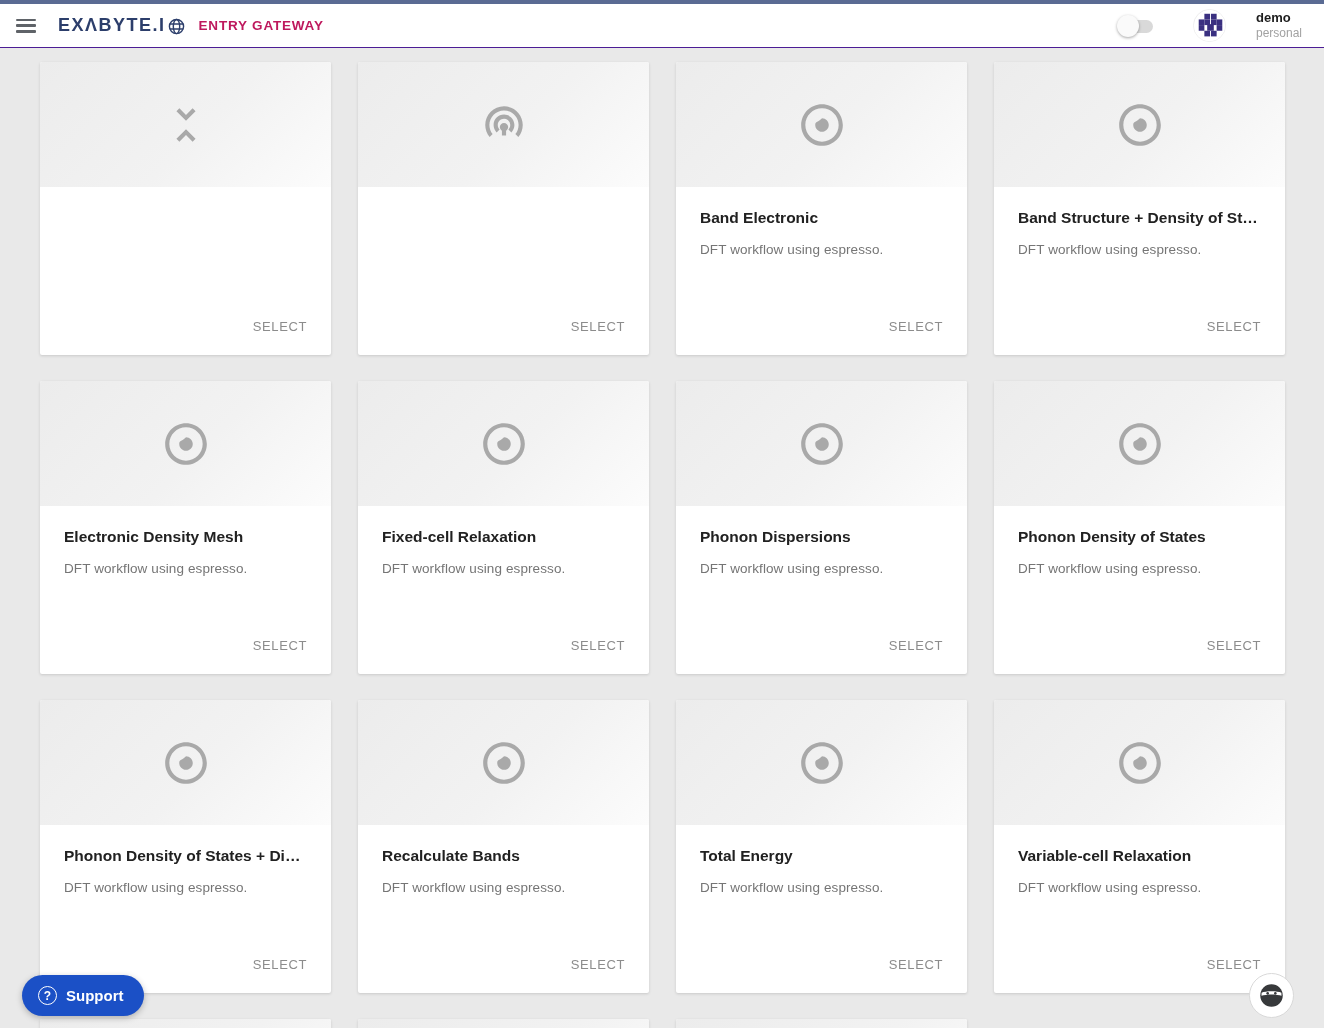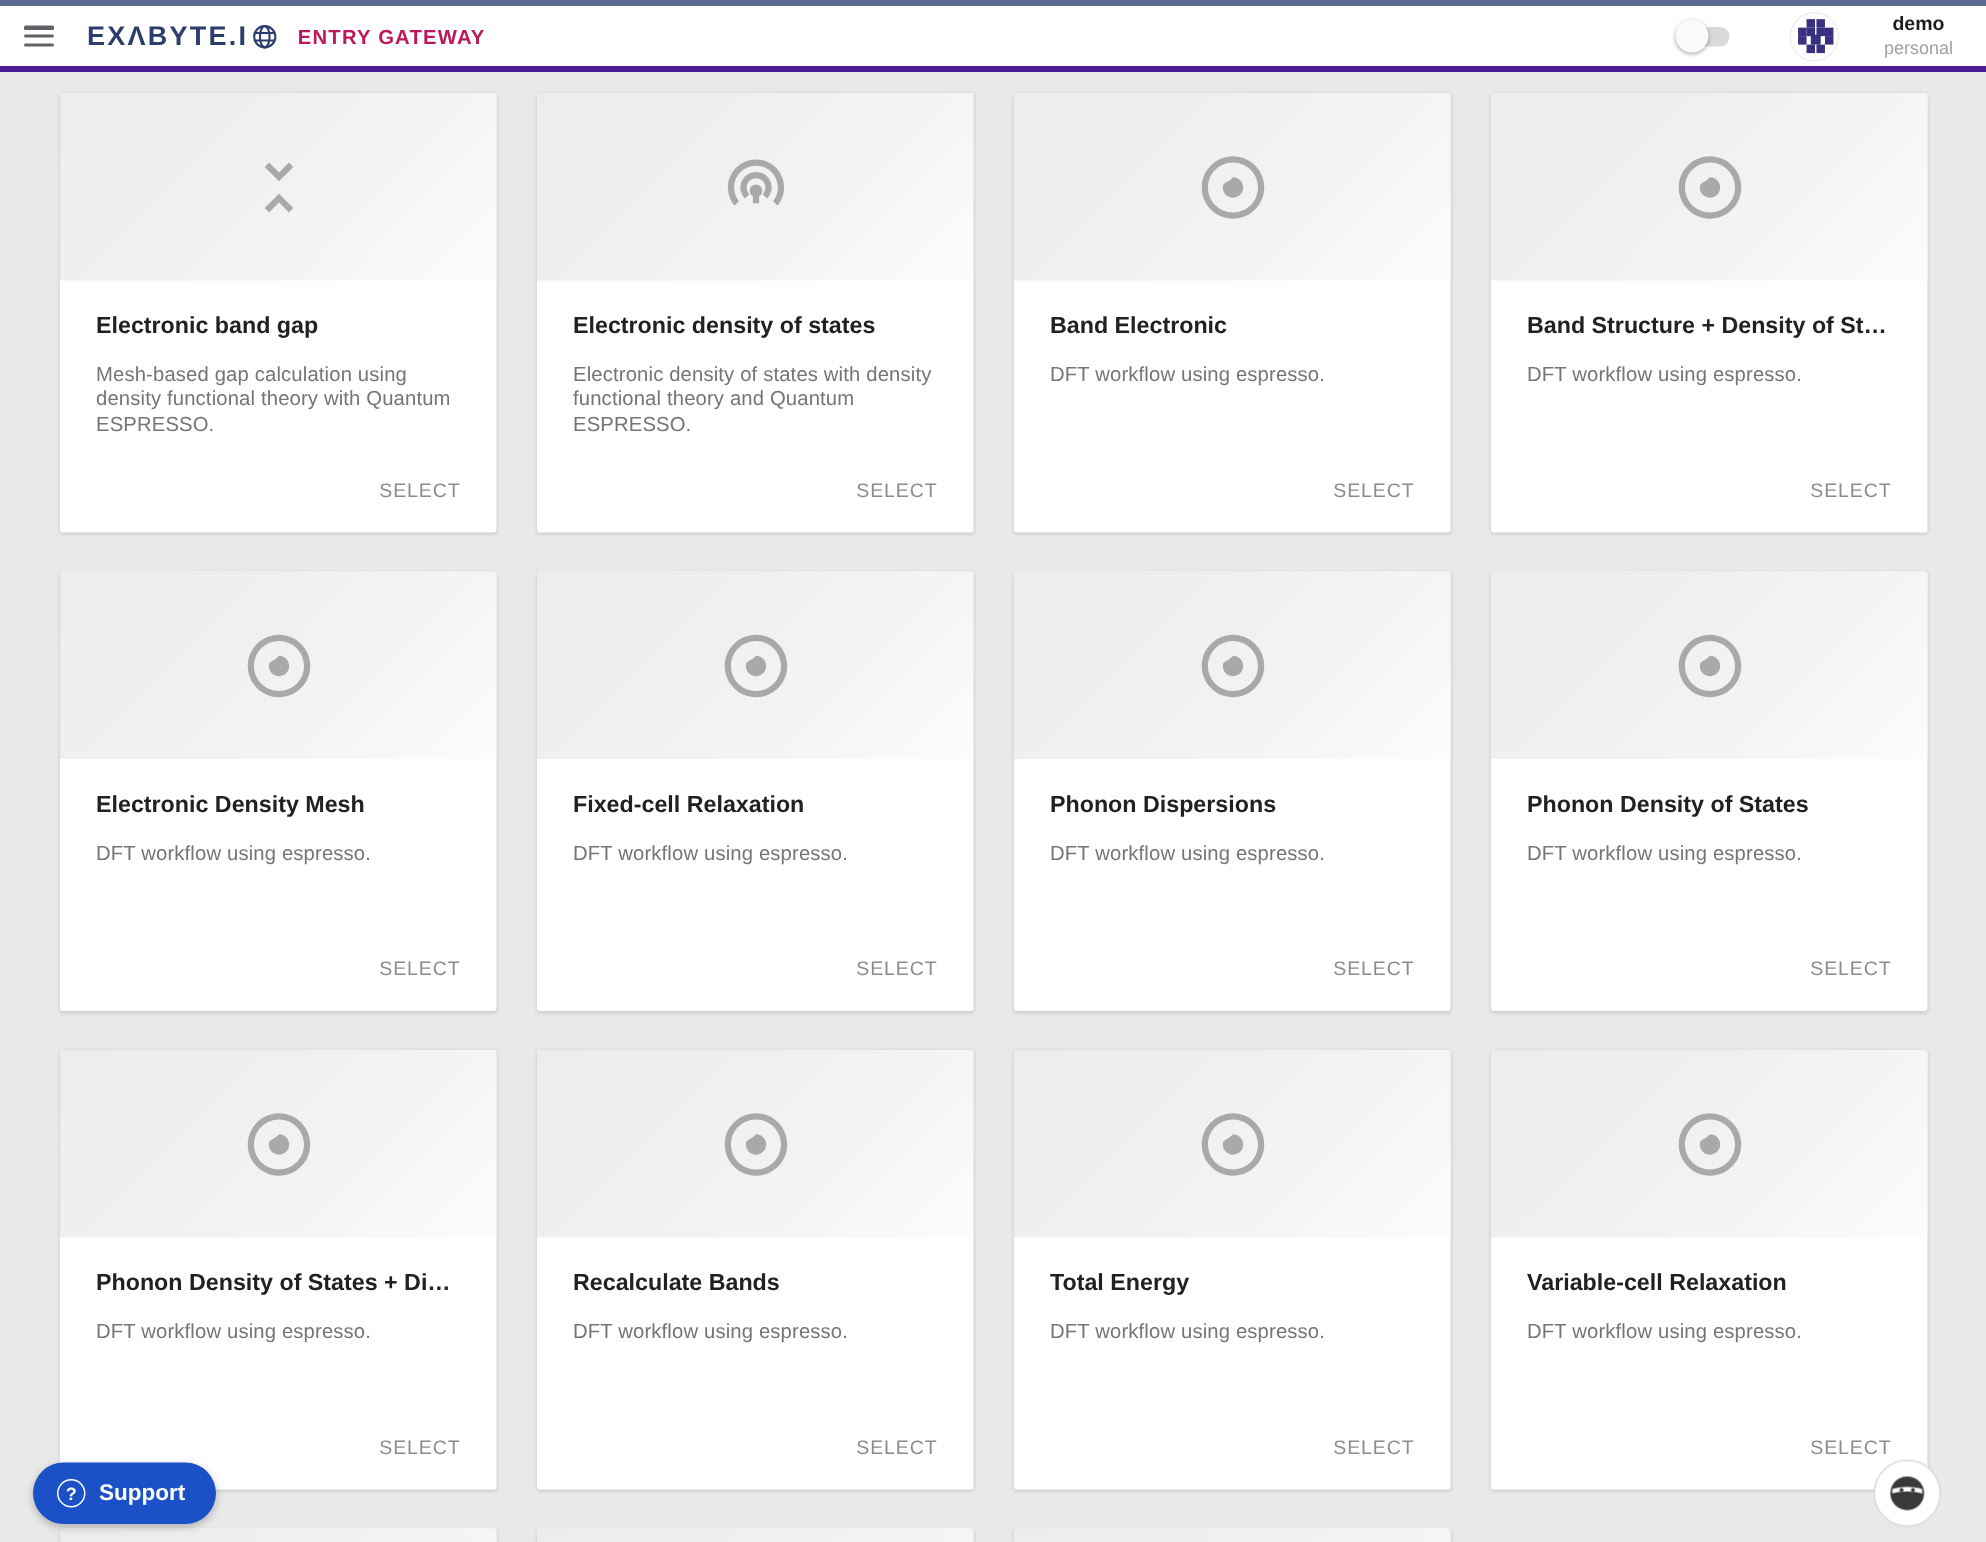--- a/index.html
+++ b/index.html
@@ -1,22 +1,22 @@
 <!DOCTYPE html>
 <html><head>
 <meta charset="utf-8">
 <style>
   * { margin:0; padding:0; box-sizing:border-box; }
   html,body { width:1324px; height:1028px; overflow:hidden;
     font-family:"Liberation Sans", sans-serif; background:#e9e9e9; }
 
   
   .topstrip { height:4px; background:#5a6b93; }
-  .header { height:44px; background:#fff; border-bottom:4px solid #4c1d95;
-    display:flex; align-items:center; padding:0 14px; position:relative; z-index:5;text-align:center; }
+  .header { height:44px; background:#fff; border-bottom:1px solid #4c1d95;
+    display:flex; align-items:center; padding:0 14px; position:relative; z-index:5; }
   .hamburger { width:20px; height:14px; display:flex; flex-direction:column;
     justify-content:space-between; cursor:pointer; margin-left:2px; }
   .hamburger span { display:block; height:2.5px; background:#5f6368; border-radius:1px; }
   .logo { display:flex; align-items:center; margin-left:22px; }
   .logo-text { font-size:18px; font-weight:bold; letter-spacing:1.5px; color:#2c3e6b; }
   .logo-globe { margin-left:2px; margin-top:1px; }
   .app-title { margin-left:14px; font-size:13.5px; font-weight:bold; letter-spacing:0.8px; color:#be185d; }
   .header-right { margin-left:auto; display:flex; align-items:center; gap:30px; padding-right:8px; }
   .switch { width:36px; height:22px; position:relative; cursor:pointer; margin-right:10px; }
   .switch .track { position:absolute; left:6px; top:5px; width:30px; height:13px;
@@ -114,38 +114,30 @@
 </header>
 
 <main class="grid">
 
     <div class="card">
       <div class="card-media">
         <svg viewBox="0 0 24 24">
           <path d="M7.41 18.59 8.83 20 12 16.83 15.17 20 16.58 18.59 12 14zM16.59 5.41 15.17 4 12 7.17 8.83 4 7.41 5.41 12 10z"></path>
         </svg>
       </div>
-      <div class="card-body">
-        <div class="card-title">Electronic band gap</div>
-        <div class="card-desc">Mesh-based gap calculation using density functional theory with Quantum ESPRESSO.</div>
-      </div>
       <div class="card-actions">
         <button class="select-btn">SELECT</button>
       </div>
     </div>
 
     <div class="card">
       <div class="card-media">
         <svg viewBox="0 0 24 24">
           <path d="M12 11c-1.1 0-2 .9-2 2 0 .74.4 1.38 1 1.72V17h2v-2.28c.6-.35 1-.98 1-1.72 0-1.1-.9-2-2-2zm0-8C7.03 3 3 7.03 3 12c0 2.21.8 4.23 2.12 5.79l1.42-1.42C5.58 15.19 5 13.66 5 12c0-3.87 3.13-7 7-7s7 3.13 7 7c0 1.66-.58 3.19-1.54 4.37l1.42 1.42C20.2 16.23 21 14.21 21 12c0-4.97-4.03-9-9-9zm0 4c-2.76 0-5 2.24-5 5 0 1.38.56 2.63 1.46 3.54l1.42-1.42C9.34 13.57 9 12.83 9 12c0-1.66 1.34-3 3-3s3 1.34 3 3c0 .83-.34 1.57-.88 2.12l1.42 1.42C16.44 14.63 17 13.38 17 12c0-2.76-2.24-5-5-5z"></path>
         </svg>
-      </div>
-      <div class="card-body">
-        <div class="card-title">Electronic density of states</div>
-        <div class="card-desc">Electronic density of states with density functional theory and Quantum ESPRESSO.</div>
       </div>
       <div class="card-actions">
         <button class="select-btn">SELECT</button>
       </div>
     </div>
 
     <div class="card">
       <div class="card-media">
         <svg viewBox="0 0 24 24">
           <path d="M12 2C6.49 2 2 6.49 2 12s4.49 10 10 10 10-4.49 10-10S17.51 2 12 2zm0 18c-4.41 0-8-3.59-8-8s3.59-8 8-8 8 3.59 8 8-3.59 8-8 8zm3.25-8c0 1.79-1.46 3.25-3.25 3.25S8.75 13.79 8.75 12 10.21 10.75 12 8.75c1.79 0 3.25 1.46 3.25 3.25z"></path>

